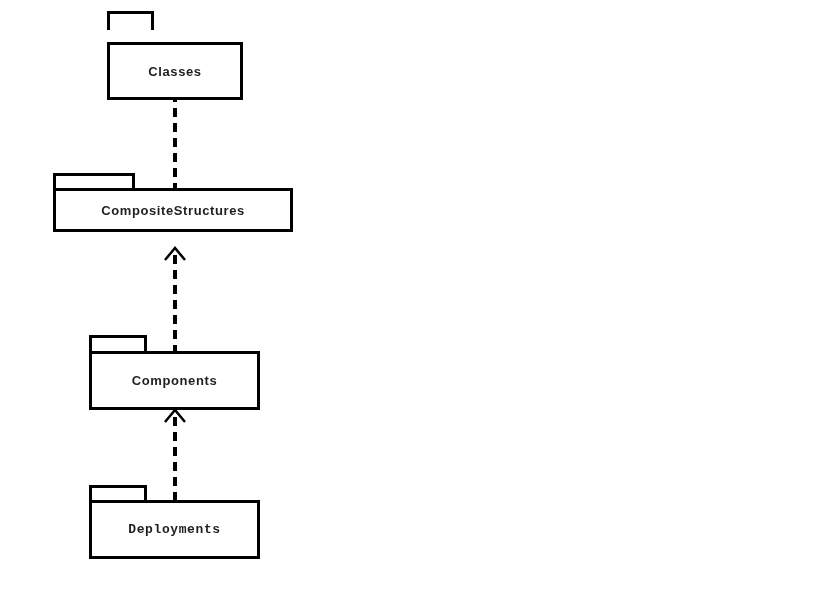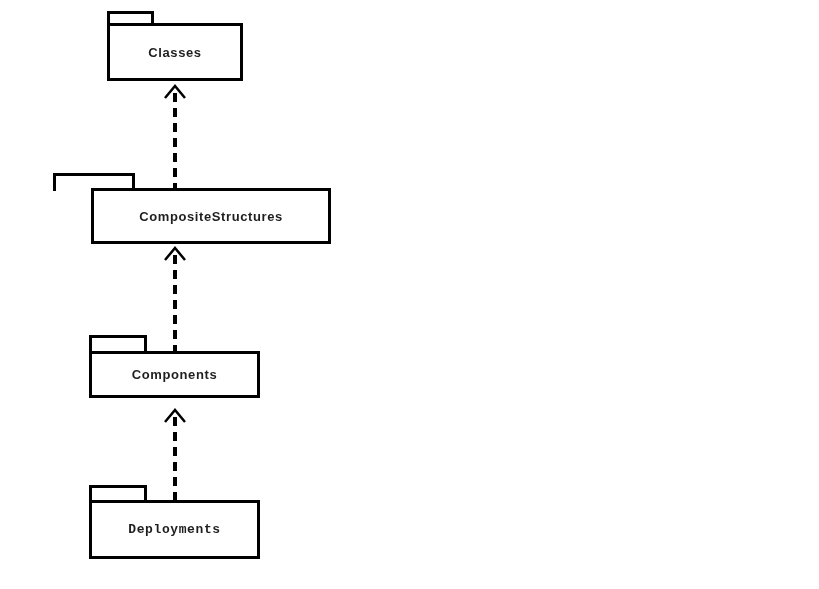--- a/index.html
+++ b/index.html
@@ -45,29 +45,29 @@
     font-size: 13px;
     font-weight: bold;
     color: #1f1f1f;
     letter-spacing: 0.6px;
     white-space: nowrap;
   }
 
   
   .pkg-classes             { left: 107px; top: 11px;  }
   .pkg-classes .tab        { left: 0; top: 0; width: 47px;  height: 19px; }
-  .pkg-classes .body       { left: 0; top: 12px; width: 136px; height: 58px; }
+  .pkg-classes .body       { left: 0; top: 31px; width: 136px; height: 58px; }
 
   .pkg-composite           { left: 53px;  top: 173px; }
   .pkg-composite .tab      { left: 0; top: 0; width: 82px;  height: 18px; }
-  .pkg-composite .body     { left: 0; top: 15px; width: 240px; height: 56px; margin-left: 38px; }
+  .pkg-composite .body     { left: 0; top: 15px; width: 240px; height: 44px; }
 
   .pkg-components          { left: 89px;  top: 335px; }
   .pkg-components .tab     { left: 0; top: 0; width: 58px;  height: 19px; }
-  .pkg-components .body    { left: 0; top: 16px; width: 171px; height: 47px; }
+  .pkg-components .body    { left: 0; top: 16px; width: 171px; height: 59px; }
 
   .pkg-deployments         { left: 89px;  top: 485px; }
   .pkg-deployments .tab    { left: 0; top: 0; width: 58px;  height: 18px; }
   .pkg-deployments .body   { left: 0; top: 15px; width: 171px; height: 59px; font-family: Liberation Mono, monospace; }
 
   .dash-line {
     stroke: #000000;
     stroke-width: 4;
     stroke-dasharray: 9 6;
     fill: none;

